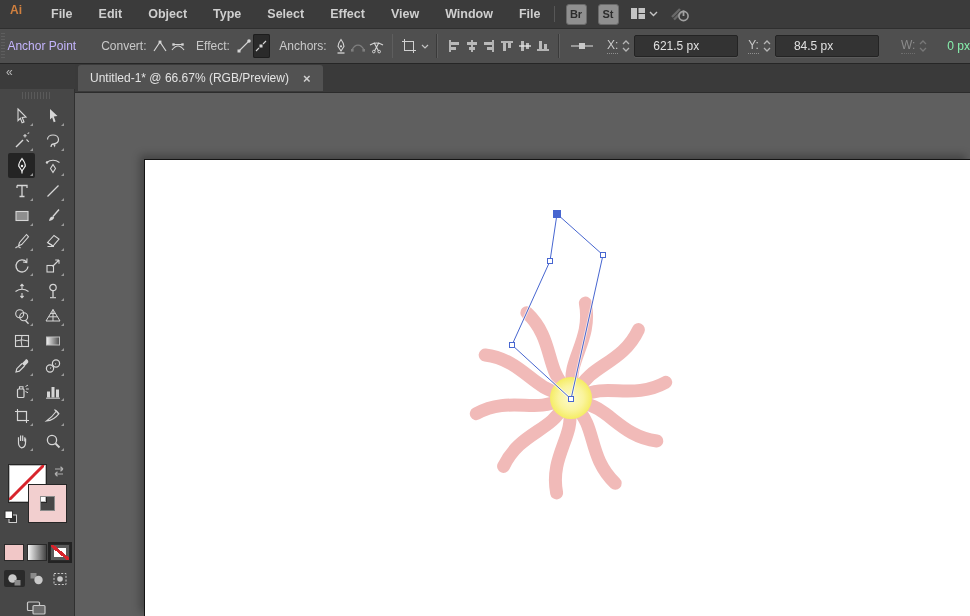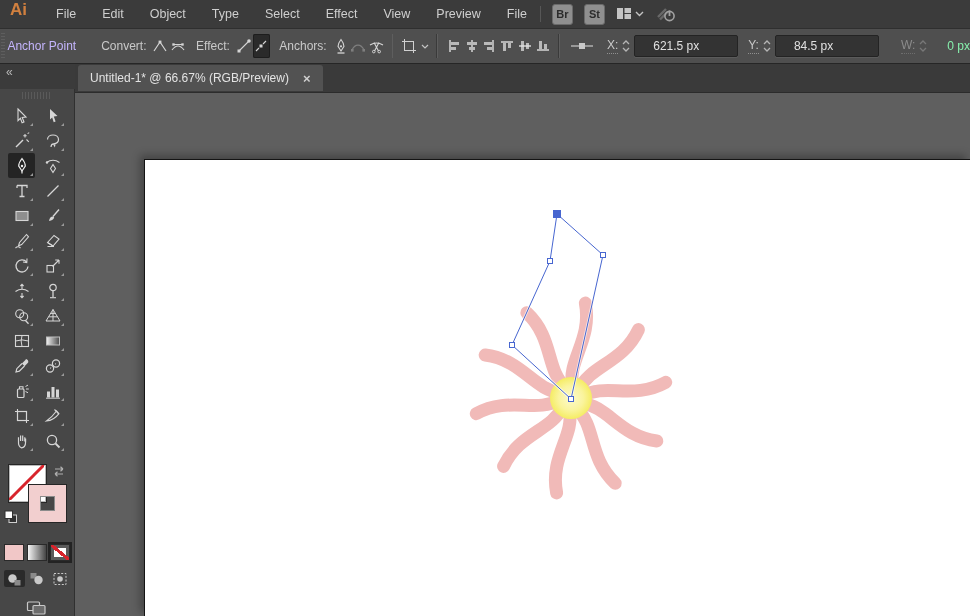--- a/index.html
+++ b/index.html
@@ -1,23 +1,23 @@
 <!DOCTYPE html>
 <html><head>
 <meta charset="utf-8">
 <style>
   html,body{margin:0;padding:0;background:#2d2d2d;}
   body{width:970px;height:616px;overflow:hidden;font-family:"Liberation Sans",sans-serif;-webkit-font-smoothing:antialiased;}
   .app{position:relative;width:970px;height:616px;background:#3b3b3b;}
 
   
   .menubar{height:29px;background:#3b3b3b;display:flex;align-items:center;color:#cfcfcf;font-size:12.5px;border-bottom:1px solid #2f2f2f;box-sizing:border-box;}
-  .logo{color:#d1803f;font-weight:bold;font-size:17px;margin:0 16px 8px 10px;letter-spacing:0;}
+  .logo{color:#d1803f;font-weight:bold;font-size:12px;margin:0 16px 8px 10px;letter-spacing:0;}
   #menu-items{display:flex;align-items:center;height:100%;}
-  .menu-item{padding:0 13px;line-height:28px;cursor:default;}
+  .menu-item{padding:0 13px;line-height:28px;cursor:default;font-weight:bold;}
   .mb-right{margin-left:auto;display:flex;align-items:center;gap:11px;padding-right:360px;}
   .vsep{width:1px;height:16px;background:#575757;}
   .mb-btn{width:21px;height:21px;background:#8f8f8f;color:#2c2c2c;font-size:11px;font-weight:bold;border:1px solid #6a6a6a;border-radius:3px;display:flex;align-items:center;justify-content:center;padding:0;}
   .iconbtn{display:flex;align-items:center;gap:3px;background:none;border:none;padding:0;}
 
   
   .controlbar{height:35px;background:#4f4f4f;border-bottom:1px solid #262626;display:flex;align-items:center;font-size:12px;color:#c9c9c9;box-sizing:border-box;overflow:hidden;white-space:nowrap;}
   .cgrip{width:6px;align-self:stretch;margin:4px 2px 4px 1px;background:repeating-linear-gradient(to bottom,#5e5e5e 0 1px,transparent 1px 3px);}
   .ctx{margin:0 16px 0 0;color:#c4b5fd;}
   .lbl{margin:0 5px 0 9px;}
@@ -81,21 +81,21 @@
   <header class="menubar">
     <span class="logo">Ai</span>
     <nav id="menu-items">
         <span class="menu-item">File</span>
         <span class="menu-item">Edit</span>
         <span class="menu-item">Object</span>
         <span class="menu-item">Type</span>
         <span class="menu-item">Select</span>
         <span class="menu-item">Effect</span>
         <span class="menu-item">View</span>
-        <span class="menu-item">Preview</span>
+        <span class="menu-item">Window</span>
         <span class="menu-item">File</span>
       </nav>
     <div class="mb-right">
       <span class="vsep"></span>
       <button class="mb-btn">Br</button>
       <button class="mb-btn">St</button>
       <button class="iconbtn">
         <span class="ticon">
           <svg width="16" height="14" viewBox="0 0 16 14">
               <rect x="1" y="1" width="6" height="11" fill="#c4c4c4"></rect>

